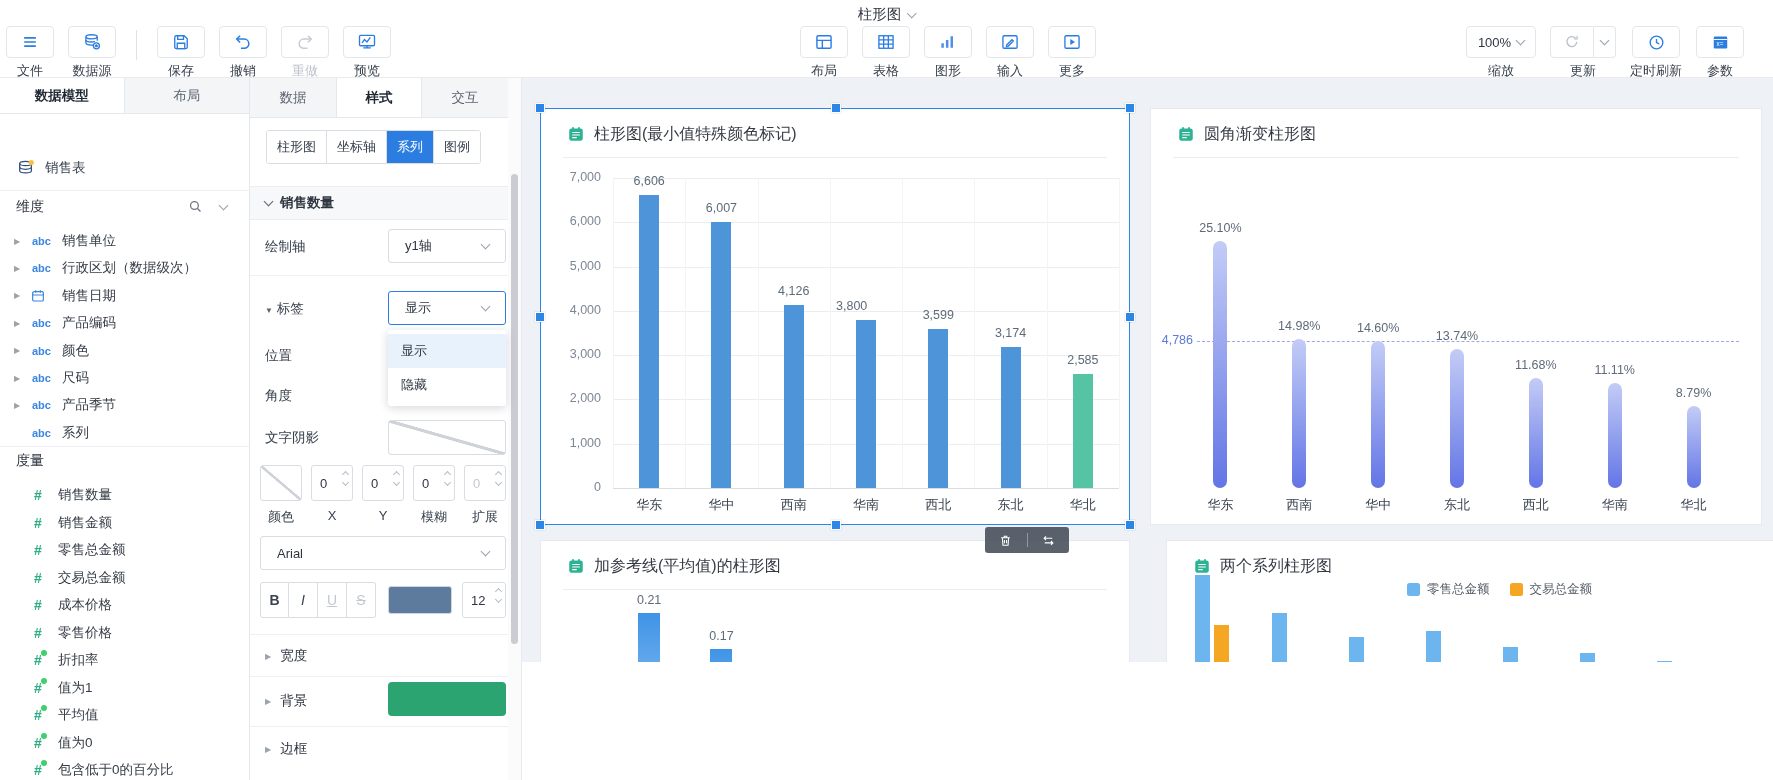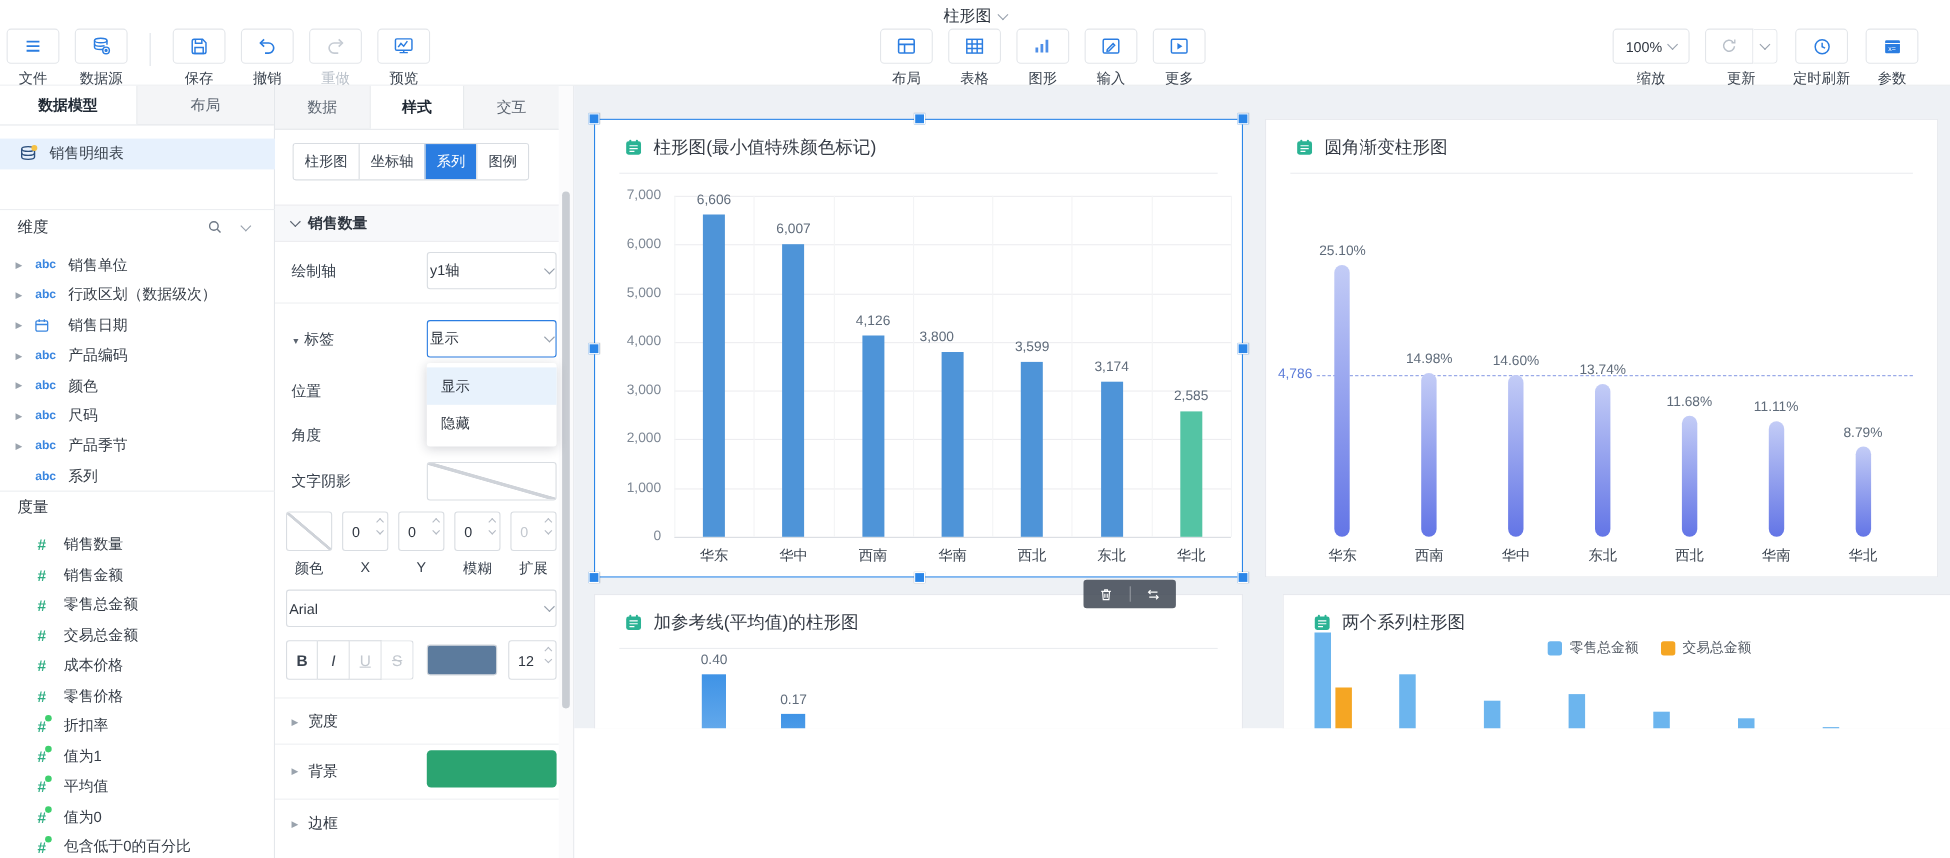--- a/index.html
+++ b/index.html
@@ -46,21 +46,21 @@
   #stylepanel { position:absolute; left:250px; top:0; width:258px; height:702px; background:#fff; }
   .sp-tabs { display:flex; height:40px; background:#f4f5f7; border-bottom:1px solid #e5e8ec; }
   .sp-tab { width:86px; display:flex; align-items:center; justify-content:center; font-size:13.5px; color:#5b6470; cursor:pointer; }
   .sp-tab.active { background:#fff; color:#1f2833; font-weight:bold; border-right:1px solid #e5e8ec; border-left:1px solid #e5e8ec; }
   .seg { position:absolute; left:16px; top:52px; display:flex; border:1px solid #d9dde2; border-radius:3px; overflow:hidden; }
   .seg-item { padding:0 10px; height:32px; line-height:32px; font-size:13px; color:#39424e; border-left:1px solid #d9dde2; cursor:pointer; background:#fff; white-space:nowrap; }
   .seg-item:first-child { border-left:none; }
   .seg-item.active { background:#2b7de1; color:#fff; }
   .sp-sec { position:absolute; left:0; top:108px; width:258px; height:34px; background:#f7f8fa; border-top:1px solid #ededf0; border-bottom:1px solid #ededf0; display:flex; align-items:center; gap:8px; padding-left:15px; font-size:13.5px; font-weight:bold; color:#2f3640; }
   .sp-label { position:absolute; left:15px; font-size:13.5px; color:#39424e; }
-  .sel { position:absolute; left:138px; width:118px; height:34px; border:1px solid #d9dde2; border-radius:3px; background:#fff; display:flex; align-items:center; justify-content:space-between; padding:0 2px; font-size:13px; color:#2f3640; cursor:pointer; }
+  .sel { position:absolute; left:138px; width:118px; height:34px; border:1px solid #d9dde2; border-radius:3px; background:#fff; display:flex; align-items:center; justify-content:space-between; padding:0 16px; font-size:13px; color:#2f3640; cursor:pointer; }
   .sel.open { border-color:#2b7de1; }
   .ddmenu { position:absolute; left:138px; top:252px; width:118px; background:#fff; border-radius:3px; box-shadow:0 2px 10px rgba(20,30,50,.18); z-index:6; padding:4px 0; }
   .ddopt { height:34px; line-height:34px; padding-left:13px; font-size:13px; color:#2f3640; cursor:pointer; }
   .ddopt.selected { background:#e8f2fc; }
   .diagbox { border:1px solid #d9dde2; border-radius:3px; background:
     linear-gradient(to top right, transparent 47%, #cfd3d9 48%, #cfd3d9 52%, transparent 53%), #fff; position:absolute; }
   .spin { position:absolute; width:42px; height:36px; border:1px solid #d9dde2; border-radius:3px; background:#fff; font-size:13px; color:#2f3640; display:flex; align-items:center; padding-left:8px; }
   .spin .arrows { position:absolute; right:4px; top:6px; display:flex; flex-direction:column; gap:3px; }
   .spin .a { width:5px; height:5px; border-right:1.2px solid #b6bcc5; border-bottom:1.2px solid #b6bcc5; }
   .spin .a.up { transform:rotate(-135deg); } .spin .a.dn { transform:rotate(45deg); }
@@ -255,28 +255,28 @@
   </div>
 </div>
 
 <div id="main">
 
   <aside id="sidebar">
     <div class="side-tabs">
       <div class="side-tab active">数据模型</div>
       <div class="side-tab">布局</div>
     </div>
-    <div class="tbl-row selected" style="top:48px;">
+    <div class="tbl-row" style="top:76px;">
       <svg width="20" height="18" viewBox="0 0 22 20" fill="none">
         <ellipse cx="10.5" cy="5" rx="6.5" ry="2.4" stroke="#2c4f7c" stroke-width="1.4"></ellipse>
         <path d="M4 5v4c0 1.3 2.9 2.4 6.5 2.4S17 10.3 17 9V5" stroke="#2c4f7c" stroke-width="1.4"></path>
         <path d="M4 9v4c0 1.3 2.9 2.4 6.5 2.4S17 14.3 17 13V9" stroke="#2c4f7c" stroke-width="1.4"></path>
         <circle cx="16.8" cy="4" r="3" fill="#f6c244"></circle>
       </svg>
-      <span>销售明细表</span>
+      <span>销售表</span>
     </div>
     <div class="side-sep" style="top:112px;"></div>
     <div class="sec-head" style="top:120px;">维度</div>
     <div class="search-wrap" style="top:120px;">
       <svg width="17" height="17" viewBox="0 0 24 24" fill="none" stroke="#6e7885" stroke-width="1.8">
         <circle cx="10.5" cy="10.5" r="5.5"></circle>
           <path d="M14.8 14.8 19 19"></path>
       </svg>
       <span class="chev"></span>
     </div>
@@ -613,21 +613,21 @@
           <rect x="3" y="4.5" width="18" height="16.5" rx="3" fill="#2bb394"></rect>
           <rect x="6.8" y="2.6" width="2.4" height="3.8" rx="1.1" fill="#2bb394"></rect>
           <rect x="14.8" y="2.6" width="2.4" height="3.8" rx="1.1" fill="#2bb394"></rect>
           <path d="M7 10h10M7 13.4h10M7 16.8h6" stroke="#fff" stroke-width="1.5"></path>
         </svg>
         <span>加参考线(平均值)的柱形图</span>
       </div>
       <div class="card-div"></div>
       <div class="plot" id="plot3">
           <div style="position: absolute; left: 97.1429px; top: 72px; width: 22px; height: 168px; background: linear-gradient(rgb(63, 147, 230), rgb(181, 219, 248));"></div>
-          <div style="position: absolute; left: 82.1429px; top: 52px; width: 52px; text-align: center; font-size: 12.5px; color: rgb(95, 107, 122);">0.40</div>
+          <div style="position: absolute; left: 82.1429px; top: 52px; width: 52px; text-align: center; font-size: 12.5px; color: rgb(95, 107, 122);">0.21</div>
           <div style="position: absolute; left: 169.429px; top: 108px; width: 22px; height: 132px; background: linear-gradient(rgb(63, 147, 230), rgb(181, 219, 248));"></div>
           <div style="position: absolute; left: 154.429px; top: 88px; width: 52px; text-align: center; font-size: 12.5px; color: rgb(95, 107, 122);">0.17</div>
           <div style="position: absolute; left: 241.714px; top: 178px; width: 22px; height: 62px; background: linear-gradient(rgb(63, 147, 230), rgb(181, 219, 248));"></div>
           <div style="position: absolute; left: 226.714px; top: 158px; width: 52px; text-align: center; font-size: 14px; color: rgb(95, 107, 122);">0.18</div>
           <div style="position: absolute; left: 314px; top: 200px; width: 22px; height: 40px; background: linear-gradient(rgb(63, 147, 230), rgb(181, 219, 248));"></div>
           <div style="position: absolute; left: 299px; top: 180px; width: 52px; text-align: center; font-size: 11px; color: rgb(95, 107, 122);">0.09</div>
           <div style="position: absolute; left: 386.286px; top: 210px; width: 22px; height: 30px; background: linear-gradient(rgb(63, 147, 230), rgb(181, 219, 248));"></div>
           <div style="position: absolute; left: 371.286px; top: 190px; width: 52px; text-align: center; font-size: 12.5px; color: rgb(95, 107, 122);">0.15</div>
           <div style="position: absolute; left: 458.571px; top: 228px; width: 22px; height: 12px; background: linear-gradient(rgb(63, 147, 230), rgb(181, 219, 248));"></div>
           <div style="position: absolute; left: 443.571px; top: 208px; width: 52px; text-align: center; font-size: 12.5px; color: rgb(95, 107, 122);">0.13</div>

